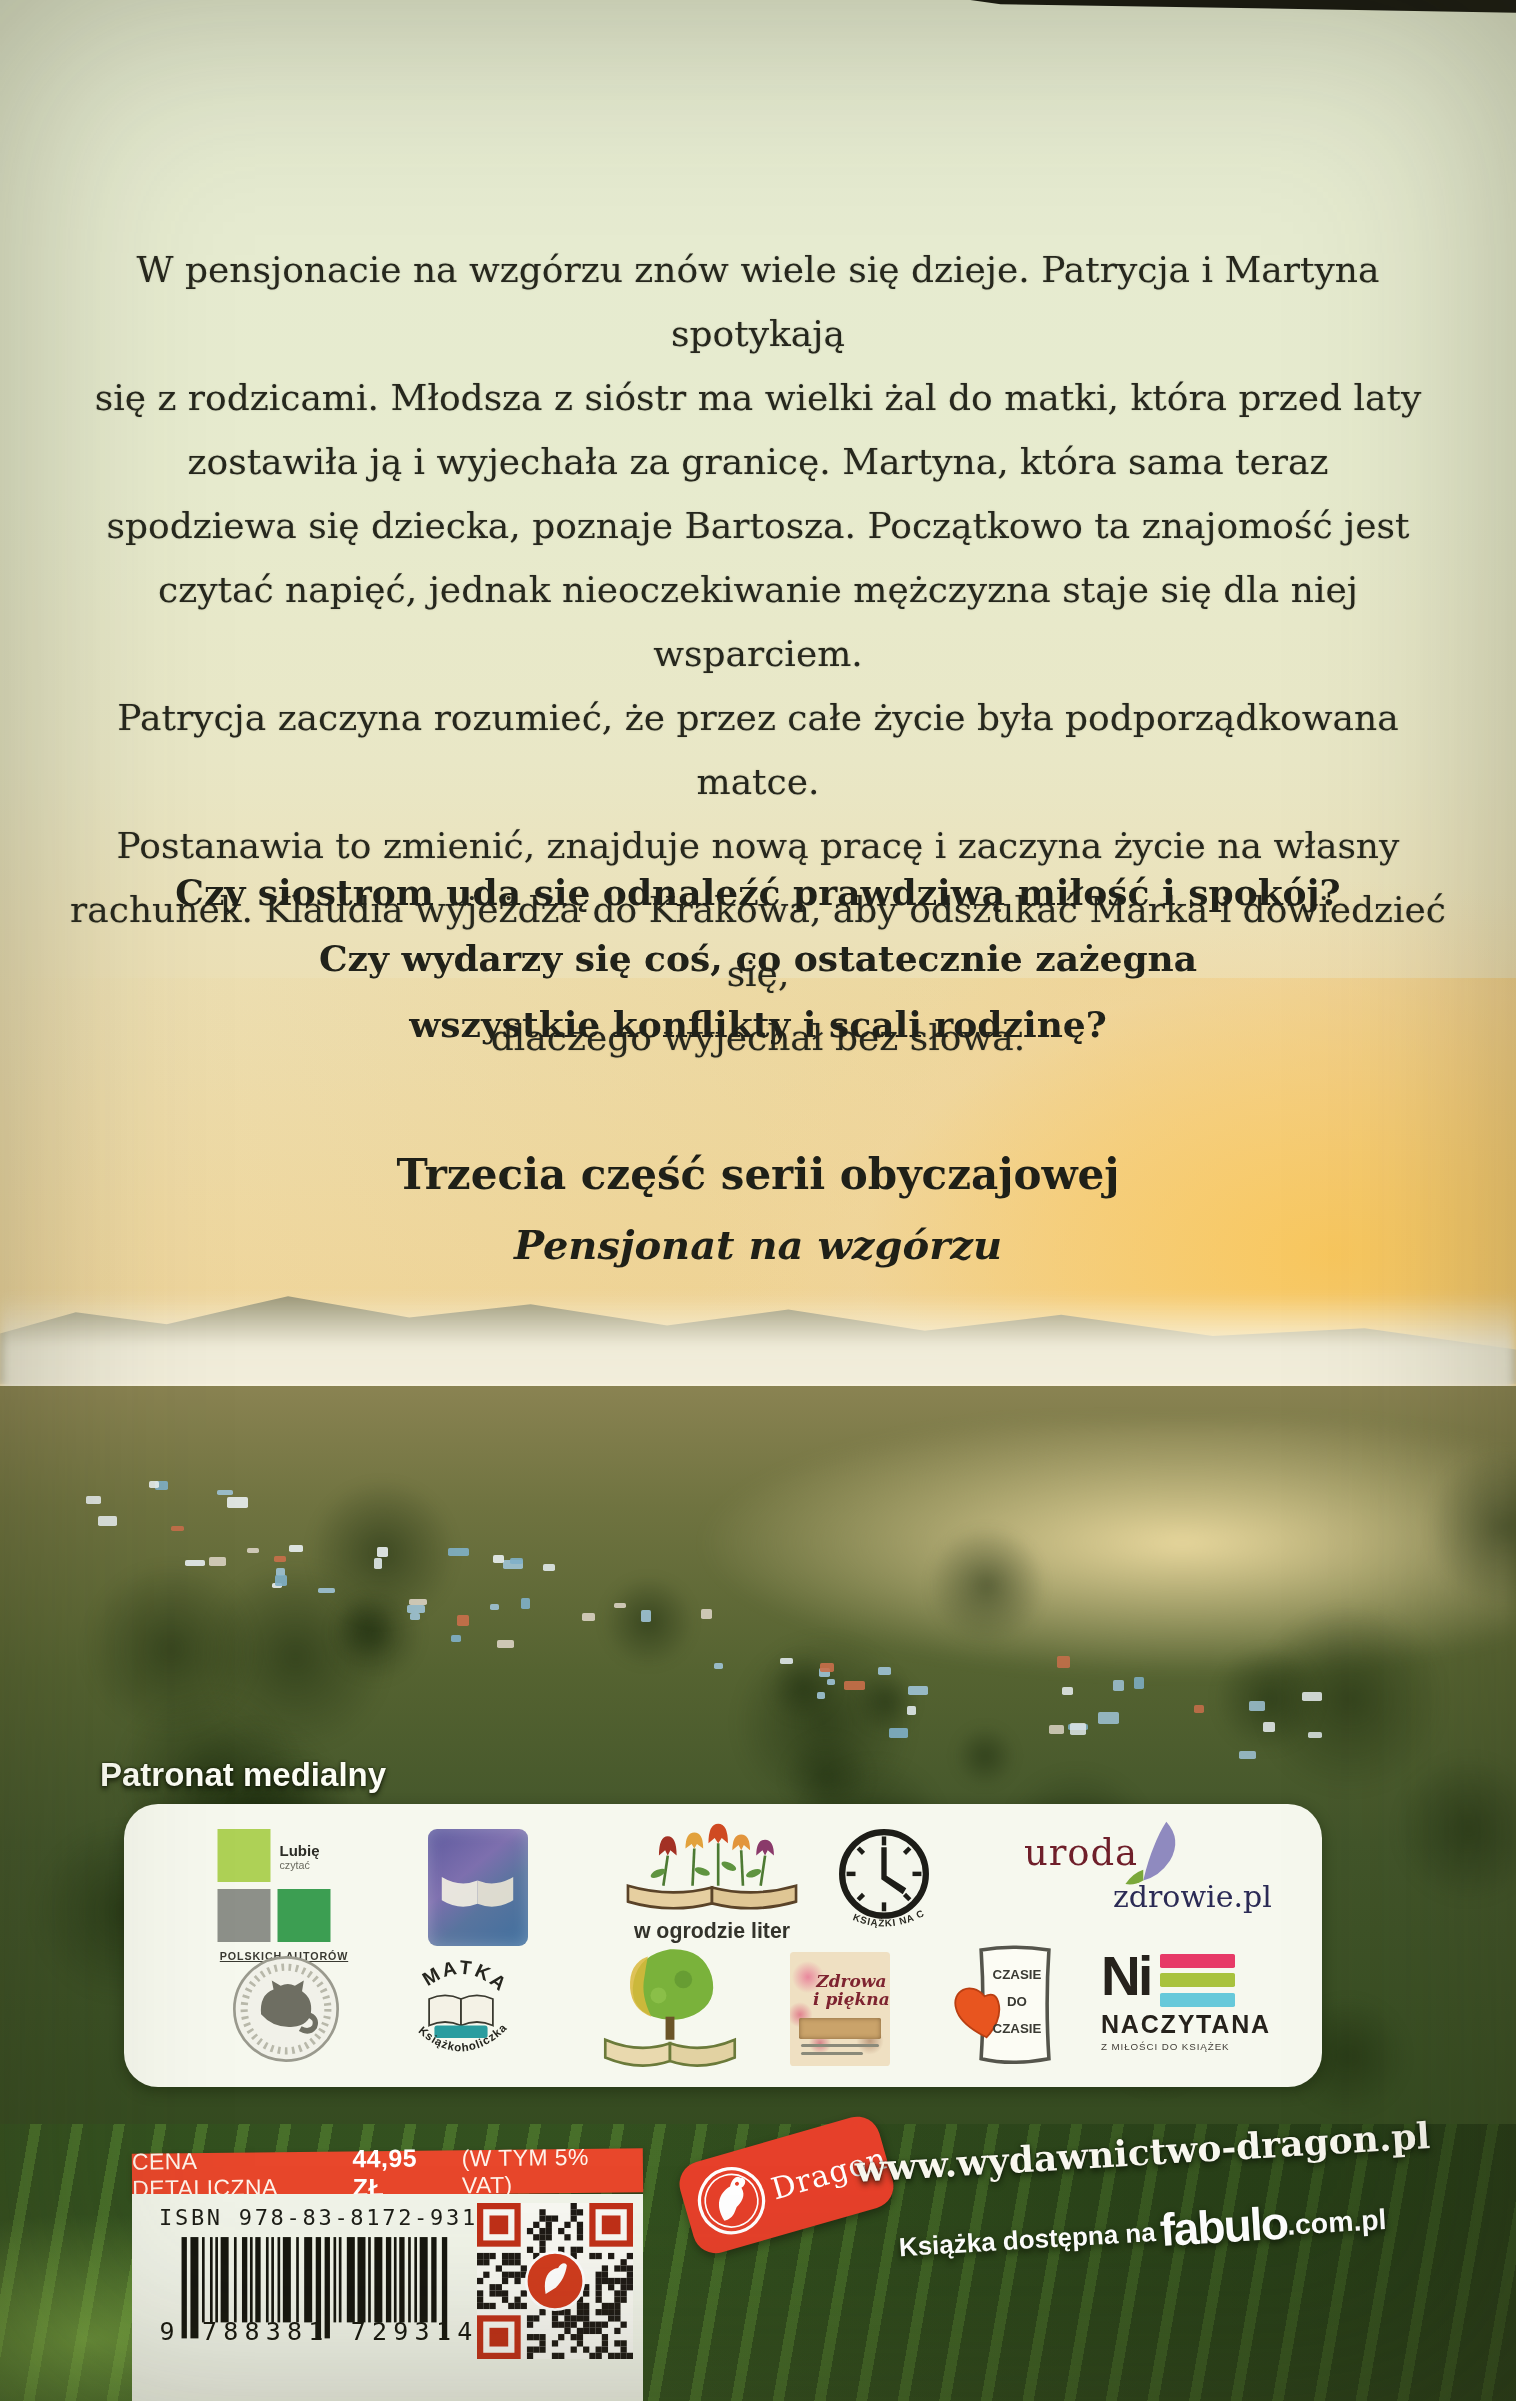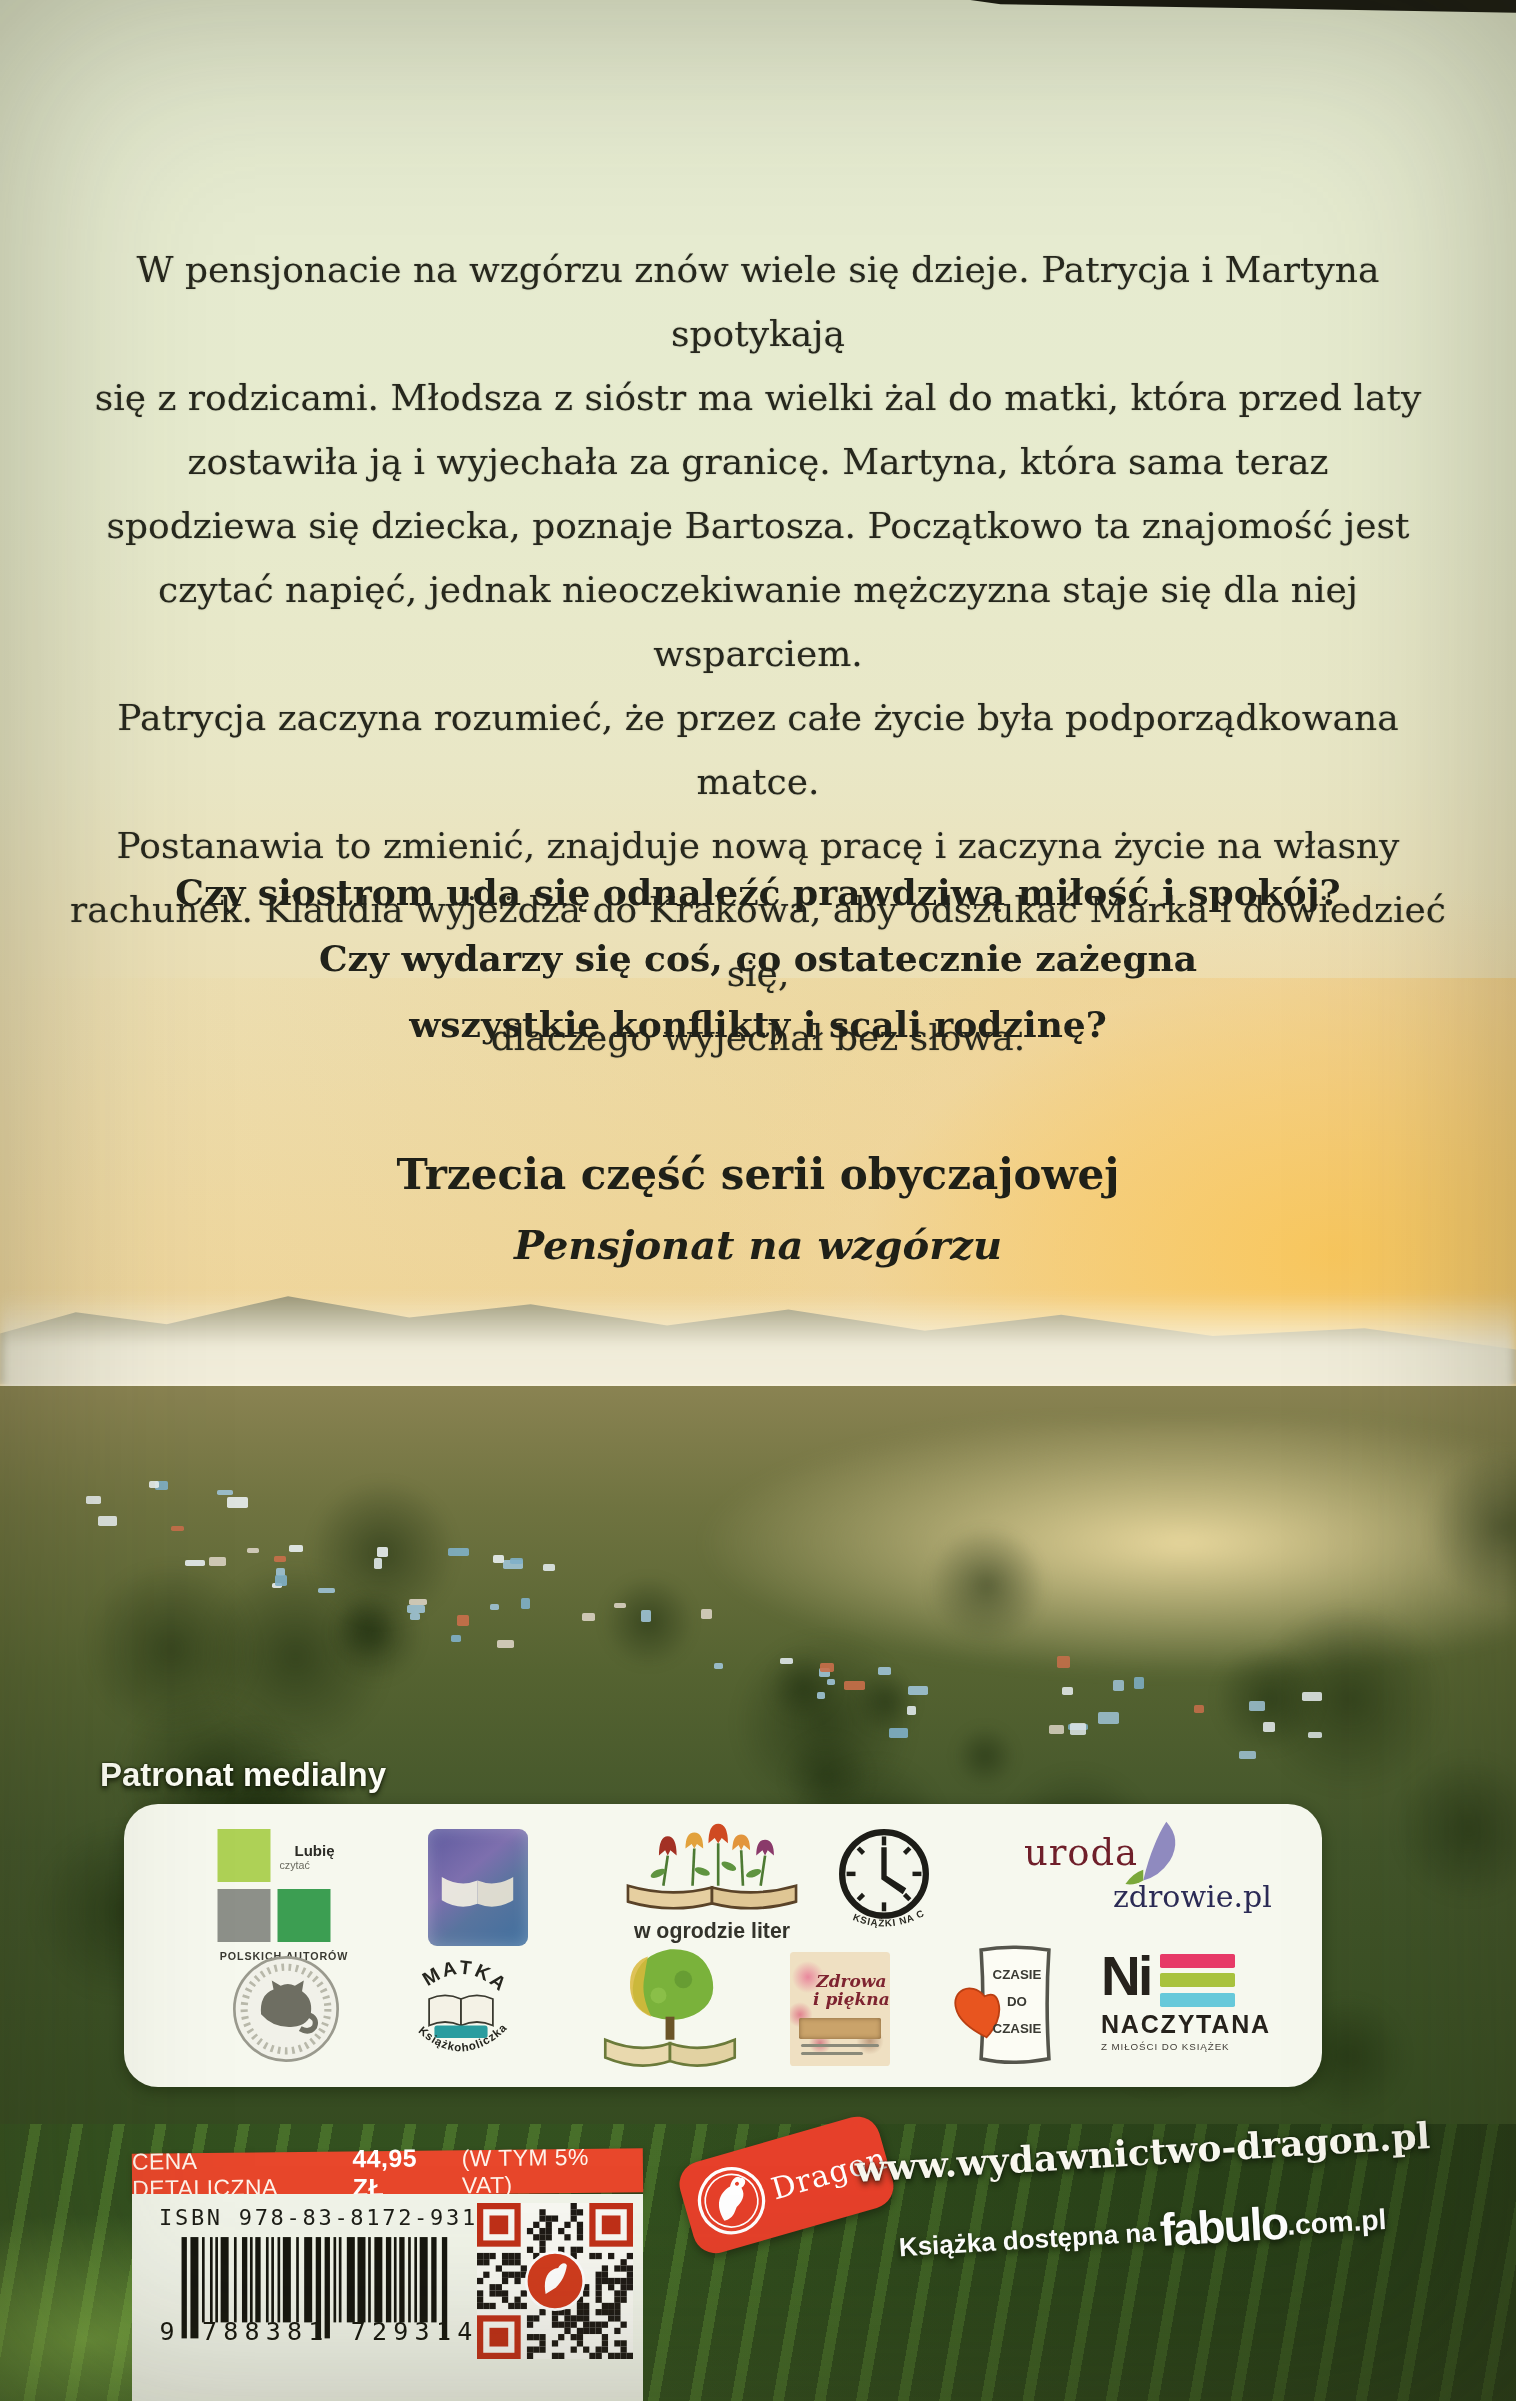--- a/index.html
+++ b/index.html
@@ -41,24 +41,24 @@
     text-shadow:0 2.7px 5.3px rgba(18,24,8,.85),0 0 2.7px rgba(18,24,8,.9);}
   .panel{position:absolute;left:124px;top:1804px;width:1198px;height:283px;background:#f6f8ee;
     border-radius:34px;box-shadow:0 4.4px 14.2px rgba(18,28,8,.4);}
   .logo{position:absolute;transform:translateX(-50%);text-align:center;color:#30302a;}
   .sans{font-family:"Liberation Sans",sans-serif;}
 
   
   .lc-grid{position:relative;width:133px;height:117px;margin:0 auto;}
   .lc-sq{position:absolute;width:53px;height:53px;}
   .lc-txt{position:absolute;left:62px;top:14.2px;text-align:left;line-height:15px;}
-  .lc-w1{font-family:"Liberation Sans",sans-serif;font-weight:bold;font-size:15px;color:#2c2c26;margin-left:15px;}
+  .lc-w1{font-family:"Liberation Sans",sans-serif;font-weight:bold;font-size:15px;color:#2c2c26;}
   .lc-w2{font-family:"Liberation Sans",sans-serif;font-size:10.7px;color:#6a6a60;}
   .lc-cap{font-family:"Liberation Sans",sans-serif;font-weight:bold;font-size:10.7px;letter-spacing:0.9px;
-          color:#3a3a32;text-transform:uppercase;margin-top:3.6px;}
+          color:#3a3a32;text-transform:uppercase;margin-top:3.6px;text-decoration:underline;}
 
   
   .bb{width:100px;height:117px;border-radius:9px;margin:0 auto;position:relative;overflow:hidden;
       background:linear-gradient(140deg,#5d5a9e 0%,#7d6fae 38%,#58749e 62%,#3f6f9e 100%);
       box-shadow:inset 0 0 16px rgba(255,255,255,.25);}
   .bb svg{position:absolute;left:12.4px;top:39px;}
 
   
   .og-cap{font-family:"Liberation Sans",sans-serif;font-weight:bold;font-size:21.3px;color:#33332b;margin-top:1.8px;}
 

